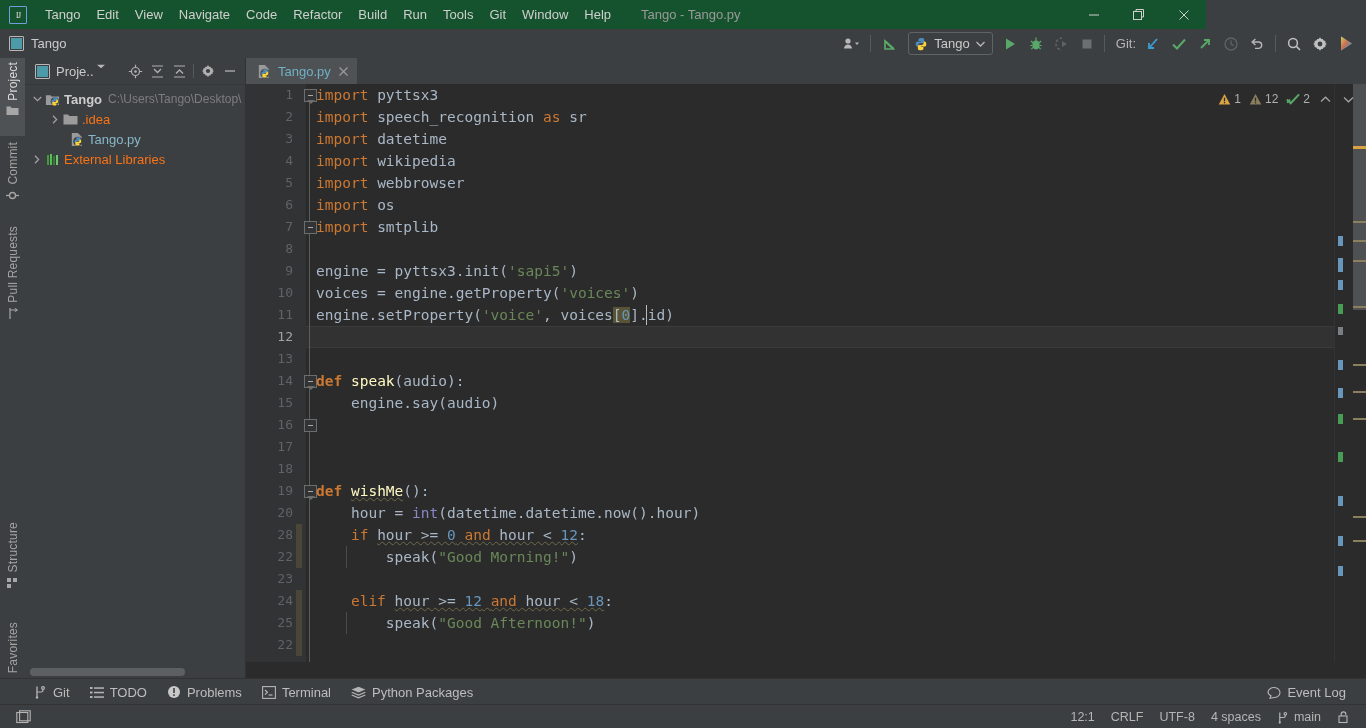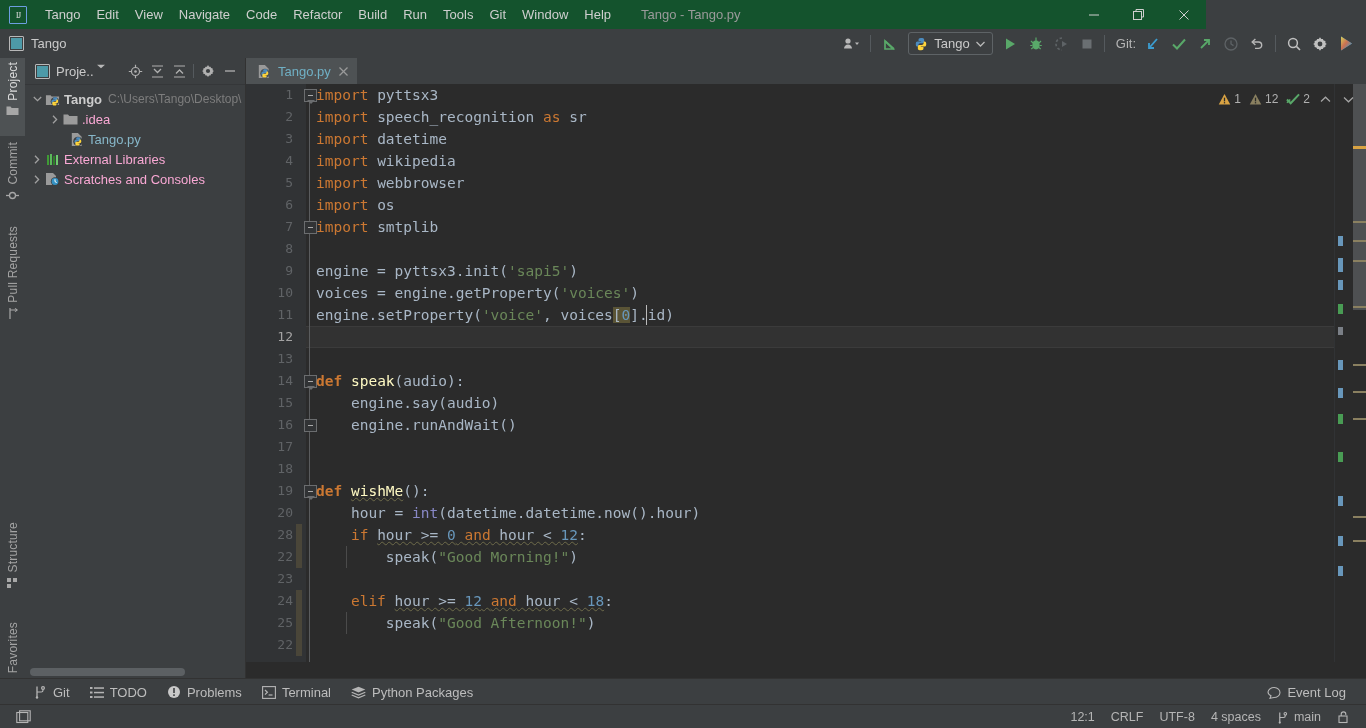--- a/index.html
+++ b/index.html
@@ -110,21 +110,21 @@
   .pp-ico{
     width:22px;height:26px;display:flex;align-items:center;justify-content:center;
     color:#b0b0b0;cursor:default;
   }
   .pp-sep{width:1px;height:14px;background:#555a5e;margin:0 3px;}
 
   .tree{padding-top:4px;font-size:13px;}
   .trow{height:20px;display:flex;align-items:center;white-space:nowrap;cursor:default;}
   .arrow{width:14px;display:flex;align-items:center;justify-content:center;color:#a0a0a0;font-size:9px;}
   .tico{width:17px;display:flex;align-items:center;justify-content:center;margin-right:3px;}
-  .tlabel{color:#f9a8d4;}
+  .tlabel{color:#f97316;}
   .tlabel.bold{font-weight:bold;color:#cdcdcd;}
   .tpath{color:#7d7d7d;margin-left:6px;font-size:12px;}
   .tlabel.link{color:#87b7c9;}
 
   .pp-hscroll{
     position:absolute;left:0;bottom:0;width:220px;height:12px;background:#3c3f41;
   }
   .pp-hscroll .thumb{
     position:absolute;left:5px;top:2px;width:155px;height:8px;
     background:#5c6063;border-radius:4px;
@@ -586,36 +586,20 @@
           <svg width="14" height="13" viewBox="0 0 14 13">
             <rect x="1" y="2" width="2" height="10" fill="#3f9c35"></rect>
             <rect x="4" y="1" width="2" height="11" fill="#5cb85c"></rect>
             <rect x="7" y="3" width="2" height="9" fill="#2f7f2a"></rect>
             <rect x="10" y="2" width="2" height="10" fill="#6ec96e"></rect>
           </svg>
         </span>
         <span class="tlabel">External Libraries</span>
       </div>
 
-      <div class="trow" style="padding-left:5px">
-        <span class="arrow">
-          <svg width="6" height="9" viewBox="0 0 6 9">
-              <path d="M1 0.8 L4.6 4.5 L1 8.2" fill="none" stroke="#a0a0a0" stroke-width="1.3"></path>
-            </svg>
-        </span>
-        <span class="tico">
-          <svg width="15" height="14" viewBox="0 0 15 14">
-            <path d="M1 1h7l3 3v9H1z" fill="#9a9a9a"></path>
-            <circle cx="10" cy="9.5" r="4.2" fill="#3c3f41"></circle>
-            <circle cx="10" cy="9.5" r="3.4" fill="#3592c4"></circle>
-            <path d="M10 7.2V9.6l1.7 1" stroke="#ffffff" stroke-width="1" fill="none"></path>
-          </svg>
-        </span>
-        <span class="tlabel">Scratches and Consoles</span>
-      </div>
     </div>
 
     <div class="pp-hscroll">
       <div class="thumb"></div>
     </div>
   </div>
 
   <div class="tabbar">
     <div class="etab">
       <span>
@@ -706,21 +690,20 @@
       <div class="cline" style="top:88px"><span class="code-txt"><span class="kw">import</span> <span class="pl">webbrowser</span></span></div>
       <div class="cline" style="top:132px"><span class="code-txt"><span class="kw">import</span> <span class="pl">smtplib</span></span></div>
       <div class="cline" style="top:154px"></div>
       <div class="cline" style="top:176px"><span class="code-txt"><span class="pl">engine = pyttsx3.init(</span><span class="st">'sapi5'</span><span class="pl">)</span></span></div>
       <div class="cline" style="top:198px"><span class="code-txt"><span class="pl">voices = engine.getProperty(</span><span class="st">'voices'</span><span class="pl">)</span></span></div>
       <div class="cline" style="top:220px"><span class="code-txt"><span class="pl">engine.setProperty(</span><span class="st">'voice'</span><span class="pl">, voices</span><span class="sel"><span class="pl">[</span><span class="num">0</span></span><span class="pl">].id)</span></span></div>
       <div class="cline" style="top:242px"></div>
       <div class="cline" style="top:264px"></div>
       <div class="cline" style="top:286px"><span class="code-txt"><span class="kwb">def</span> <span class="defname">speak</span><span class="pl">(audio):</span></span></div>
       <div class="cline" style="top:308px"><span class="code-txt"><span class="pl">    engine.say(audio)</span></span></div>
-      <div class="cline" style="top:330px"><span class="code-txt"><span class="pl">    engine.runAndWait()</span></span></div>
       <div class="cline" style="top:352px"></div>
       <div class="cline" style="top:374px"></div>
       <div class="cline" style="top:418px"><span class="code-txt"><span class="pl">    hour = </span><span class="bif">int</span><span class="pl">(datetime.datetime.now().hour)</span></span></div>
       <div class="cline" style="top:396px"><span class="code-txt"><span class="kwb">def</span> <span class="defname squig">wishMe</span><span class="pl">():</span></span></div>
       <div class="cline" style="top:440px"><span class="code-txt"><span class="pl">    </span><span class="kw">if</span> <span class="pl squig">hour &gt;= </span><span class="num squig">0</span><span class="pl squig"> </span><span class="kw squig">and</span><span class="pl squig"> hour &lt; </span><span class="num squig">12</span><span class="pl">:</span></span></div>
       <div class="cline" style="top:462px"><span class="code-txt"><span class="pl">        speak(</span><span class="st">"Good Morning!"</span><span class="pl">)</span></span></div>
       <div class="cline" style="top:484px"></div>
       <div class="cline" style="top:506px"><span class="code-txt"><span class="pl">    </span><span class="kw">elif</span> <span class="pl squig">hour &gt;= </span><span class="num squig">12</span><span class="pl squig"> </span><span class="kw squig">and</span><span class="pl squig"> hour &lt; </span><span class="num squig">18</span><span class="pl">:</span></span></div>
       <div class="cline" style="top:528px"><span class="code-txt"><span class="pl">        speak(</span><span class="st">"Good Afternoon!"</span><span class="pl">)</span></span></div>
       <div class="cline" style="top:550px"></div>

